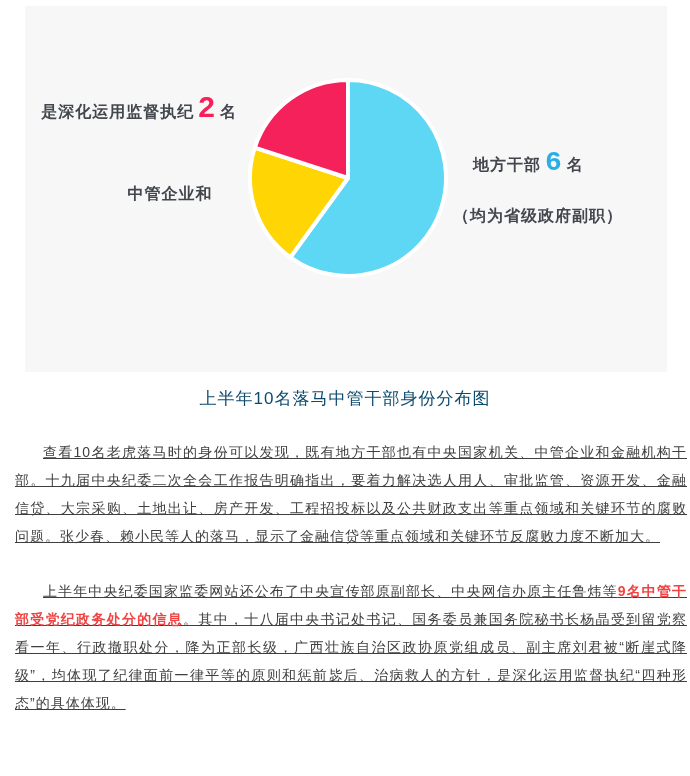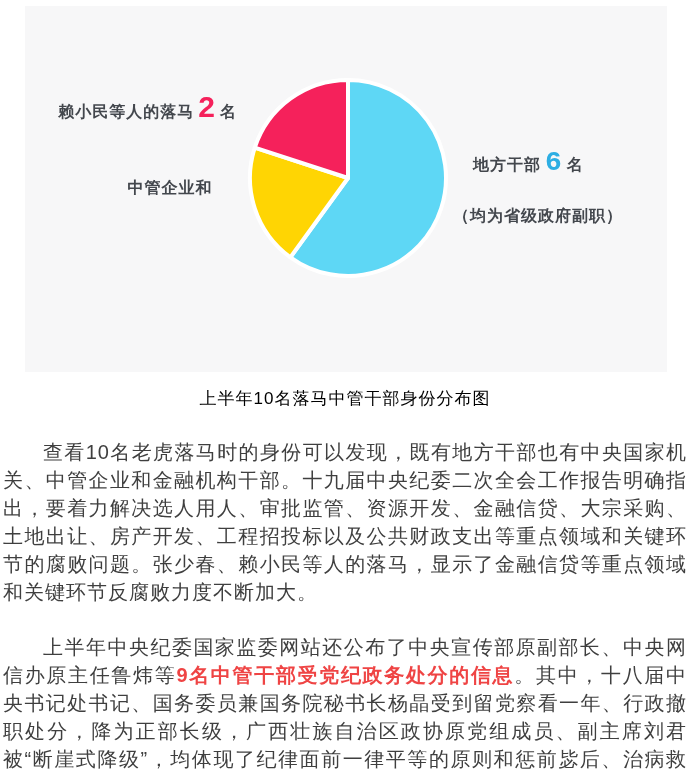--- a/index.html
+++ b/index.html
@@ -33,66 +33,67 @@
     color: #43474d;
     letter-spacing: 1px;
     white-space: nowrap;
   }
   .num { font-weight: bold; margin: 0 4px; }
   .num-red    { color: #f5215b; font-size: 30px; }
   .num-orange { color: #ef8c1a; font-size: 30px; }
   .num-blue   { color: #2daee3; font-size: 28px; }
 
   .lbl-central { top: 88px; right: 430px; line-height: 26px; text-align: right; }
-  .lbl-soe     { left: 60px; top: 170px; width: 170px; text-align: center; }
+  .lbl-soe     { left: 60px; top: 176px; width: 170px; text-align: center; }
   .lbl-soe .line1 { line-height: 24px; }
   .lbl-soe .line2 { margin-top: 8px; line-height: 28px; }
   .lbl-local   { left: 428px; top: 143px; font-family: Liberation Mono, monospace; }
   .lbl-local .line1 { margin-left: 20px; line-height: 28px; }
   .lbl-local .note  { margin-top: 25px; line-height: 24px; }
 
   
   .caption {
     margin-top: 15px;
     text-align: center;
     font-size: 17px;
     line-height: 24px;
-    color: #000000;
+    color: #0c4a6e;
     letter-spacing: 1px;
   }
 
   
   .article { padding: 0 3px; }
   .article p {
-    margin: 27px 0 0 0;
-    font-size: 20px;
+    margin: 27px 0 0 12px;
+    font-size: 14px;
     line-height: 28px;
     color: #3f3f3f;
     text-indent: 2em;
     letter-spacing: 1px;
     text-align: justify;
+    text-decoration: underline;
   }
   .article b { font-weight: bold; color: #ef4444; }
 </style>
 </head>
 <body>
 
 <div class="chart-panel">
 
   <svg class="pie-svg" viewBox="-105 -105 210 210" aria-hidden="true">
 
     <path d="M0 0 L0 -98 A98 98 0 1 1 -57.61 79.29 Z" stroke="#ffffff" stroke-width="4" stroke-linejoin="round" fill="#5ed7f5"></path>
 
     <path d="M0 0 L-57.61 79.29 A98 98 0 0 1 -93.21 -30.28 Z" stroke="#ffffff" stroke-width="4" stroke-linejoin="round" fill="#ffd503"></path>
 
     <path d="M0 0 L-93.21 -30.28 A98 98 0 0 1 0 -98 Z" stroke="#ffffff" stroke-width="4" stroke-linejoin="round" fill="#f5215b"></path>
   </svg>
 
   <div class="lbl lbl-central">
-    <span>赖小民等人的落马</span><span class="num num-red">2</span><span>名</span>
+    <span>是深化运用监督执纪</span><span class="num num-red">2</span><span>名</span>
   </div>
 
   <div class="lbl lbl-soe">
     <div class="line1">中管企业和</div>
   </div>
 
   <div class="lbl lbl-local">
     <div class="line1">
       <span>地方干部</span><span class="num num-blue">6</span><span>名</span>
     </div>

